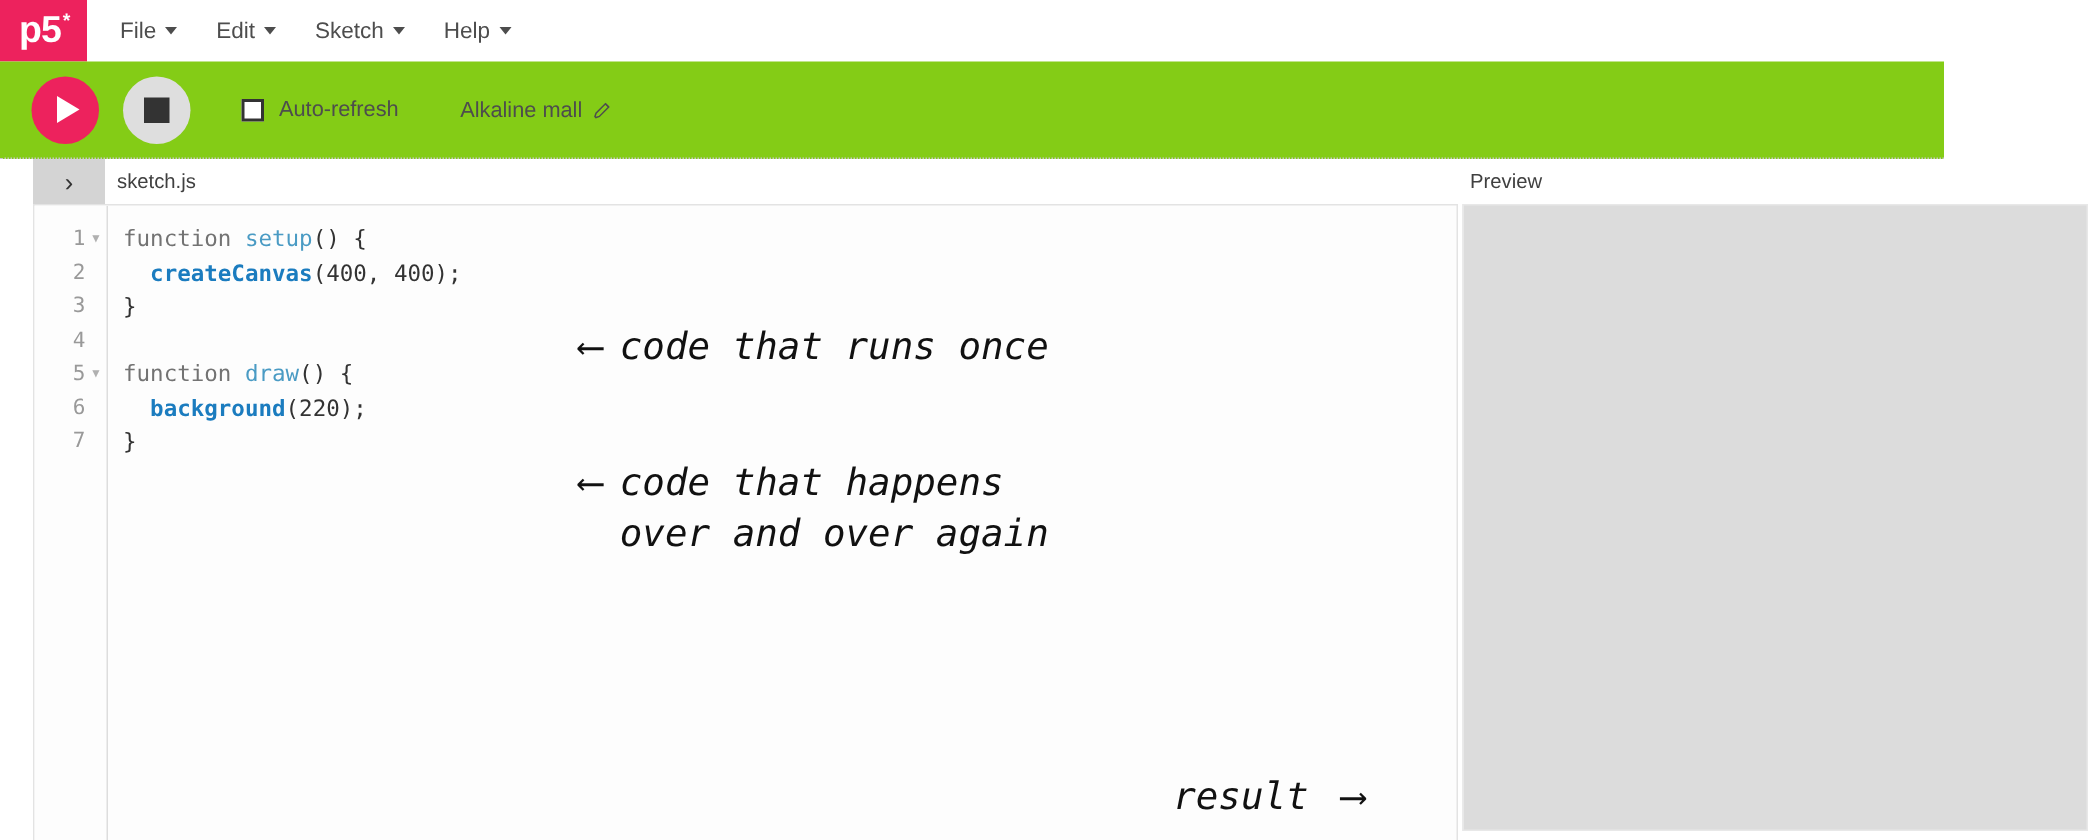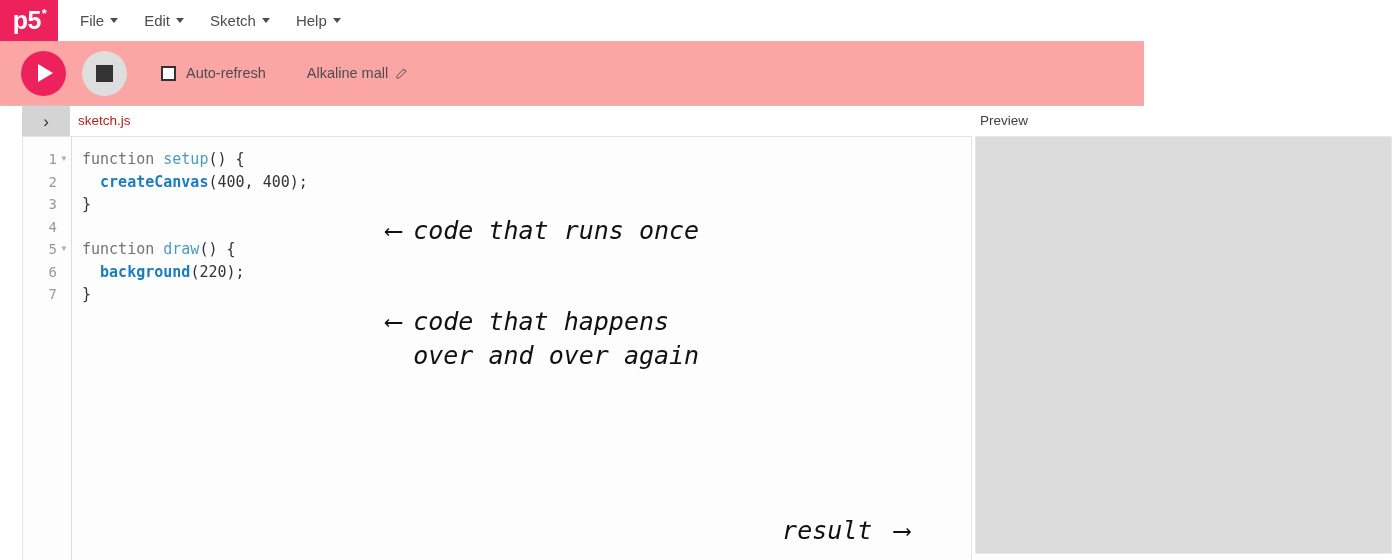--- a/index.html
+++ b/index.html
@@ -66,23 +66,23 @@
     border-left: 4.5px solid transparent;
     border-right: 4.5px solid transparent;
     border-top: 5.5px solid #4d4d4d;
     display: inline-block;
   }
 
   
   .toolbar {
     position: absolute;
     left: 0; top: 41px;
-    width: 1144px;
+    width: 1296px;
     height: 65px;
-    background: #fca5a5;
+    background: #84cc16;
     display: flex;
     align-items: center;
     border-bottom: 1px dotted #c9c9c9;
     box-sizing: border-box;
   }
   .play-btn {
     width: 45px; height: 45px;
     border-radius: 50%;
     background: #ed225d;
     margin-left: 21px;
@@ -167,21 +167,21 @@
   .chev {
     font-size: 17px;
     color: #333333;
     line-height: 1;
     font-family: "Liberation Sans", sans-serif;
   }
   .filename {
     position: absolute;
     left: 78px; top: 7px;
     font-size: 13.5px;
-    color: #b91c1c;
+    color: #404040;
   }
   .preview-label {
     position: absolute;
     left: 980px; top: 7px;
     font-size: 13.5px;
     color: #404040;
   }
 
   
   .editor {

